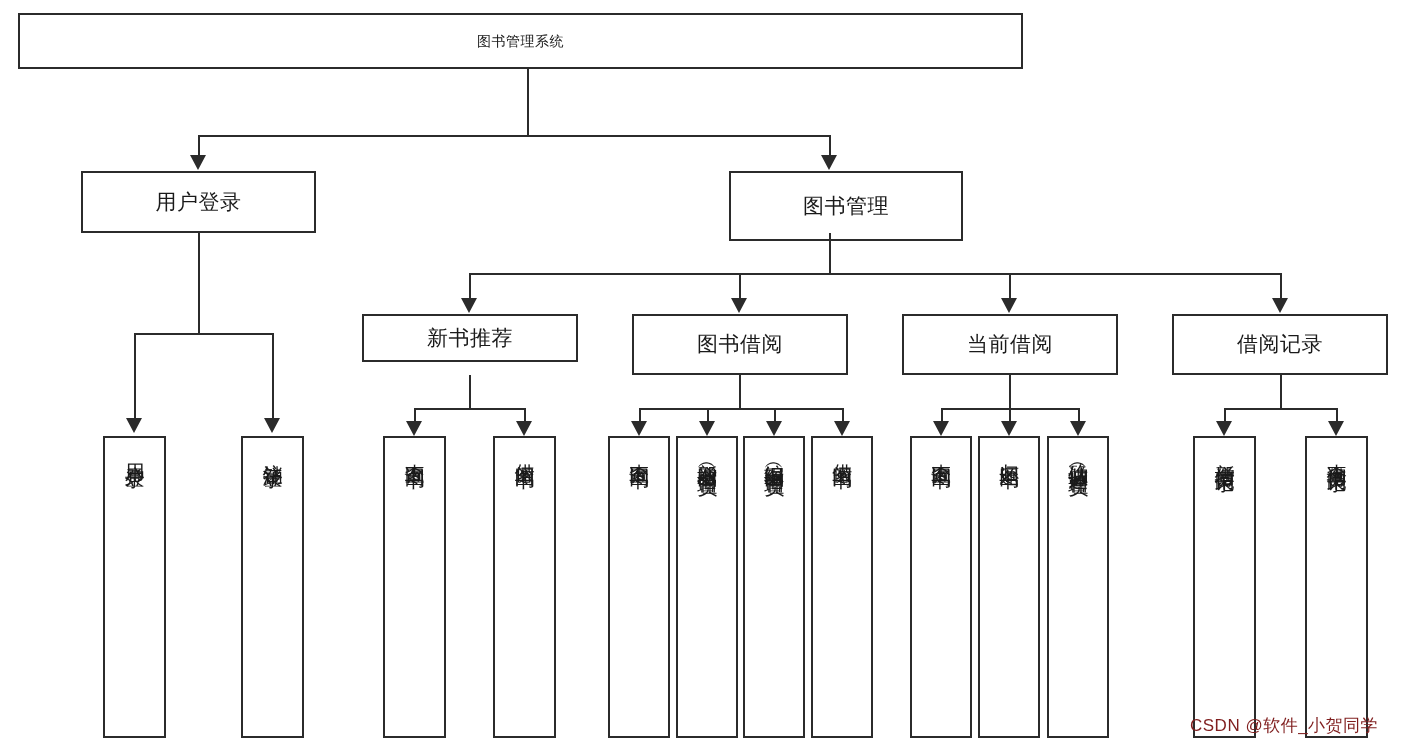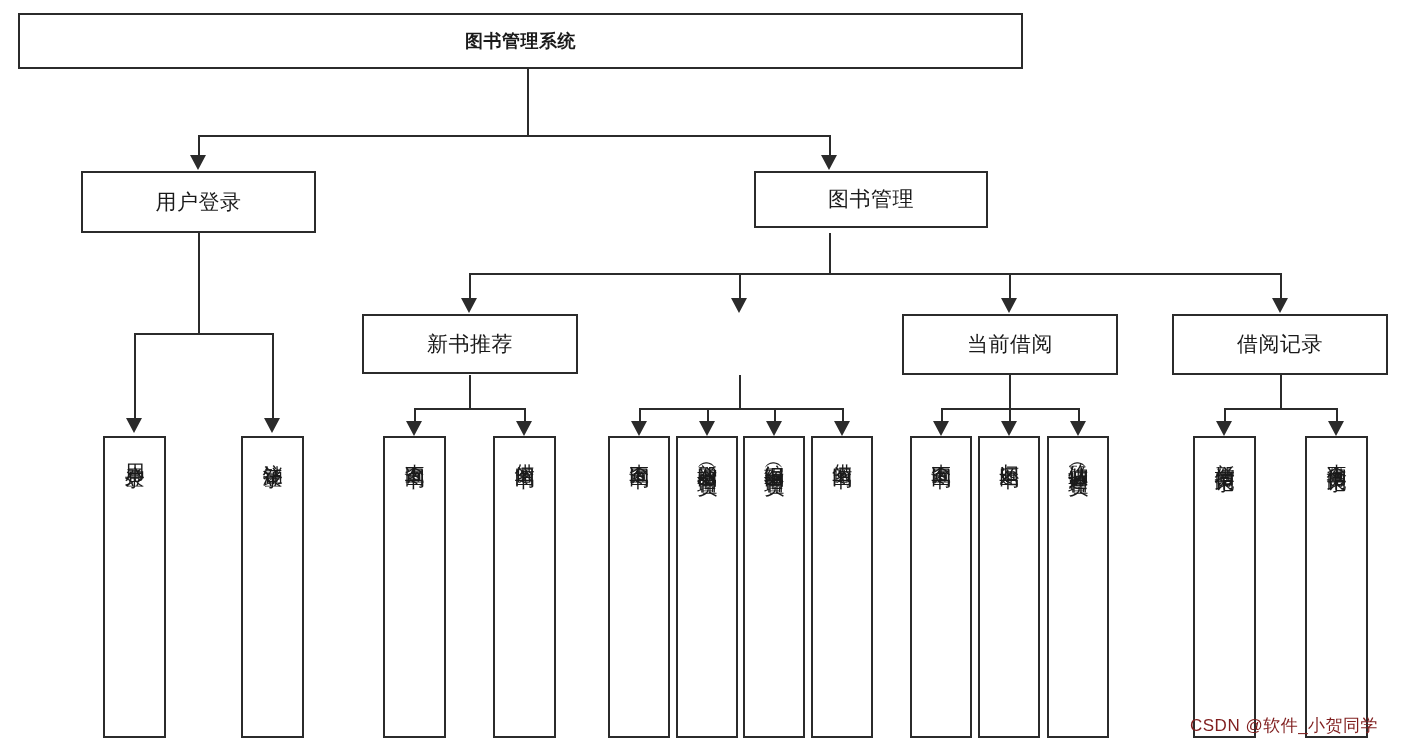--- a/index.html
+++ b/index.html
@@ -33,22 +33,21 @@
     text-align: center;
     line-height: 1.15;
     letter-spacing: 0.5px;
   }
   
   .node.h .label {
     font-size: 21px;
     white-space: nowrap;
   }
   .node.root .label {
-    font-size: 18px;
-    font-weight: bold;
+    font-size: 14px;
   }
   
   .node.v {
     align-items: flex-start;
     padding-top: 10px;
   }
   .node.v .label {
     writing-mode: vertical-rl;
     text-orientation: upright;
     font-size: 20px;
@@ -98,21 +97,21 @@
   <div class="hline" style="left:198px; top:135px; width:632px;"></div>
   <div class="vline" style="left:198px; top:135px; height:20px;"></div>
   <div class="arrow" style="left:190px; top:155px;"></div>
   <div class="vline" style="left:829px; top:135px; height:20px;"></div>
   <div class="arrow" style="left:821px; top:155px;"></div>
 
   <div class="node h" style="left:81px; top:171px; width:235px; height:62px;">
     <span class="label">用户登录</span>
   </div>
 
-  <div class="node h" style="left:754px; top:171px; width:234px; height:57px;">
+  <div class="node h" style="left:729px; top:171px; width:234px; height:70px;">
     <span class="label">图书管理</span>
   </div>
 
   <div class="vline" style="left:198px; top:233px; height:100px;"></div>
   <div class="hline" style="left:134px; top:333px; width:138px;"></div>
   <div class="vline" style="left:134px; top:333px; height:85px;"></div>
   <div class="arrow" style="left:126px; top:418px;"></div>
   <div class="vline" style="left:272px; top:333px; height:85px;"></div>
   <div class="arrow" style="left:264px; top:418px;"></div>
 
@@ -131,22 +130,25 @@
 
   <div class="vline" style="left:739px; top:273px; height:25px;"></div>
   <div class="arrow" style="left:731px; top:298px;"></div>
 
   <div class="vline" style="left:1009px; top:273px; height:25px;"></div>
   <div class="arrow" style="left:1001px; top:298px;"></div>
 
   <div class="vline" style="left:1280px; top:273px; height:25px;"></div>
   <div class="arrow" style="left:1272px; top:298px;"></div>
 
-  <div class="node h" style="left:362px; top:314px; width:216px; height:60px;">
+  <div class="node h" style="left:362px; top:314px; width:216px; height:48px;">
     <span class="label">新书推荐</span>
+  </div>
+  <div class="node h" style="left:632px; top:314px; width:216px; height:61px;">
+    <span class="label">图书借阅</span>
   </div>
   <div class="node h" style="left:902px; top:314px; width:216px; height:61px;font-family:Liberation Serif, serif;">
     <span class="label">当前借阅</span>
   </div>
   <div class="node h" style="left:1172px; top:314px; width:216px; height:61px;">
     <span class="label">借阅记录</span>
   </div>
 
   <div class="vline" style="left:469px; top:375px; height:33px;"></div>
   <div class="hline" style="left:414px; top:408px; width:110px;"></div>

